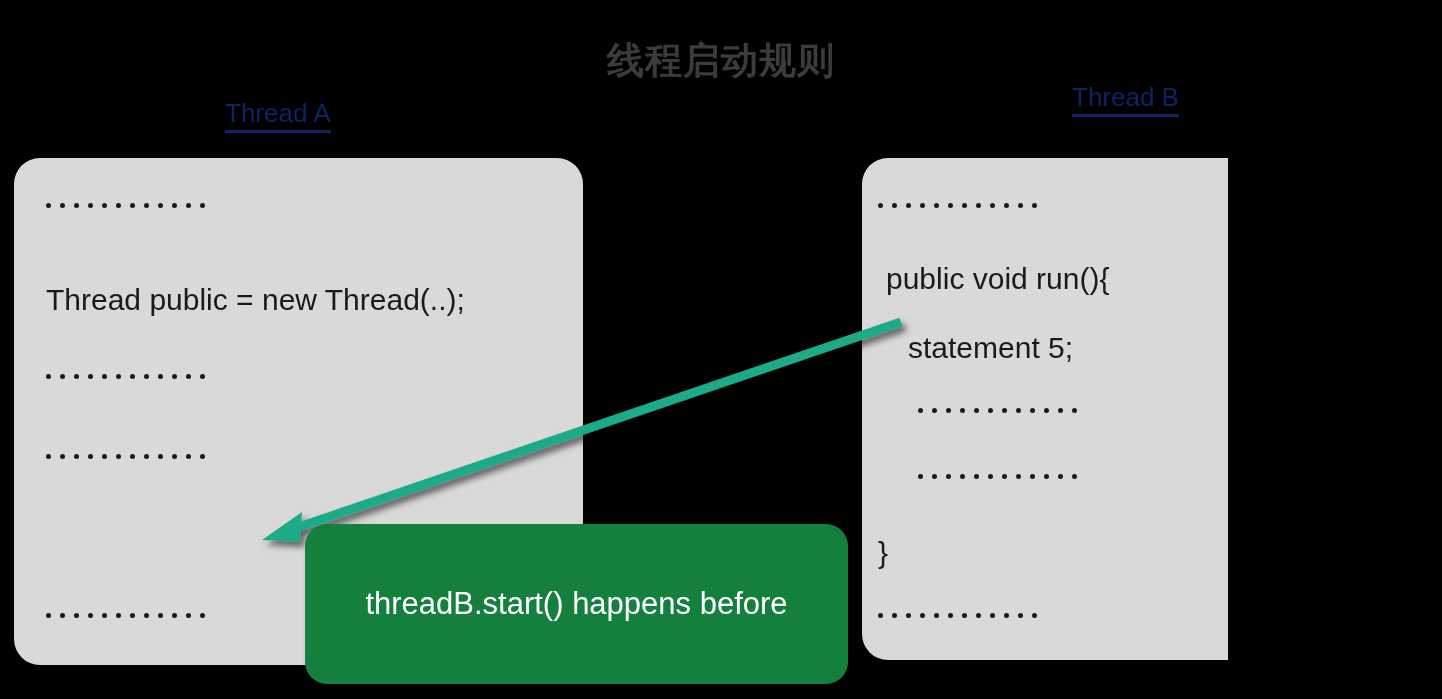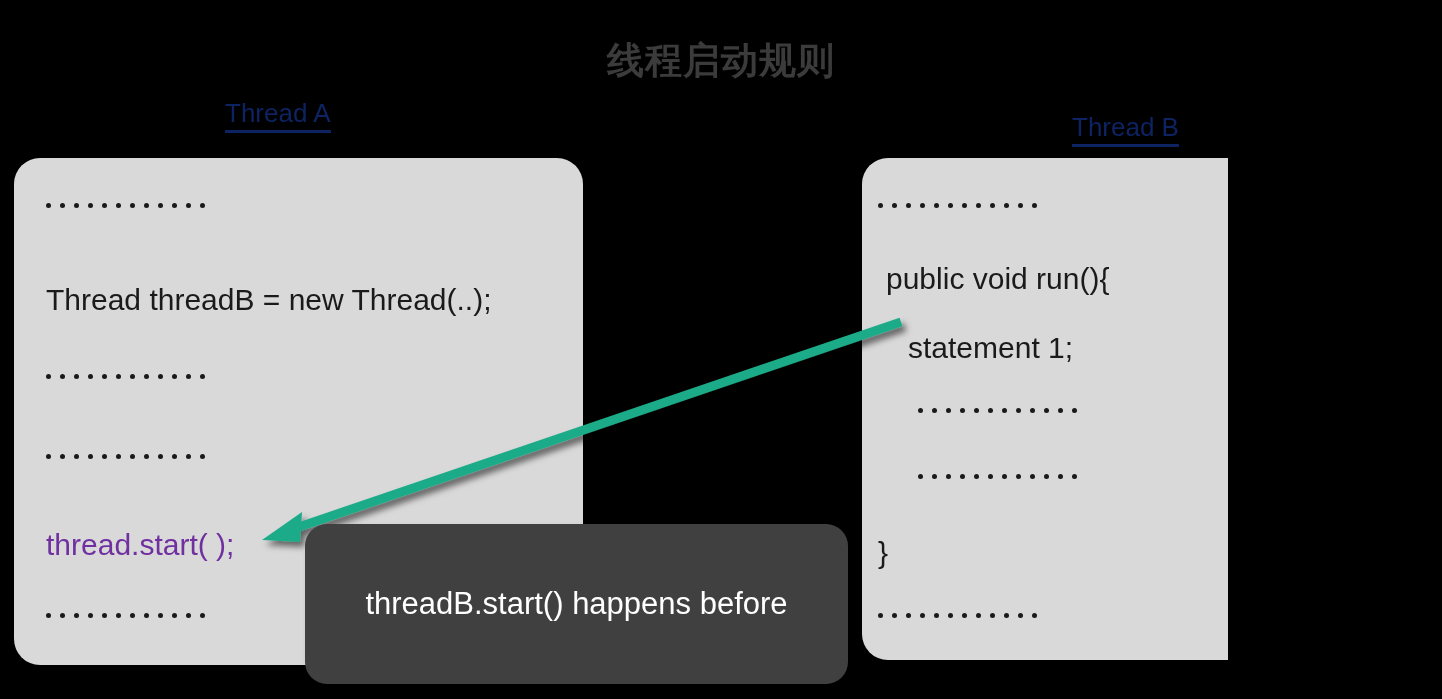--- a/index.html
+++ b/index.html
@@ -41,21 +41,21 @@
     white-space: nowrap;
     padding-bottom: 4px;
   }
   .thread-head .hd-underline {
     display: block;
     height: 3px;
     background: #0d2362;
     margin-top: 1px;
   }
   #head-a { left: 225px; top: 98px; }
-  #head-b { left: 1072px; top: 112px; }
+  #head-b { left: 1072px; top: 82px; }
 
   
   .panel {
     position: absolute;
     background: #d9d9d9;
     border-radius: 26px;
     box-shadow: 6px 7px 7px rgba(0,0,0,0.55);
   }
   #panel-a {
     left: 14px;
@@ -105,21 +105,21 @@
     pointer-events: none;
   }
 
   
   #callout {
     position: absolute;
     left: 305px;
     top: 524px;
     width: 543px;
     height: 160px;
-    background: #404040;
+    background: #15803d;
     border-radius: 22px;
     box-shadow: 5px 6px 7px rgba(0,0,0,0.5);
     display: flex;
     flex-direction: column;
     align-items: center;
     justify-content: center;
     gap: 14px;
   }
   #callout .cline {
     color: #ffffff;
@@ -154,21 +154,21 @@
         <i></i>
         <i></i>
         <i></i>
         <i></i>
         <i></i>
         <i></i>
         <i></i>
         <i></i>
         <i></i>
       </div>
-    <div class="code-line" style="left:32px; top:127px;">Thread threadB = new Thread(..);</div>
+    <div class="code-line" style="left:32px; top:127px;">Thread public = new Thread(..);</div>
     <div class="dots" style="left:32px; top:216px;">
         <i></i>
         <i></i>
         <i></i>
         <i></i>
         <i></i>
         <i></i>
         <i></i>
         <i></i>
         <i></i>
@@ -183,21 +183,20 @@
         <i></i>
         <i></i>
         <i></i>
         <i></i>
         <i></i>
         <i></i>
         <i></i>
         <i></i>
         <i></i>
       </div>
-    <div class="code-line purple" style="left:32px; top:372px;">thread.start( );</div>
     <div class="dots" style="left:32px; top:455px;">
         <i></i>
         <i></i>
         <i></i>
         <i></i>
         <i></i>
         <i></i>
         <i></i>
         <i></i>
         <i></i>
@@ -216,21 +215,21 @@
         <i></i>
         <i></i>
         <i></i>
         <i></i>
         <i></i>
         <i></i>
         <i></i>
         <i></i>
       </div>
     <div class="code-line" style="left:24px; top:106px;">public void run(){</div>
-    <div class="code-line" style="left:46px; top:175px;">statement 1;</div>
+    <div class="code-line" style="left:46px; top:175px;">statement 5;</div>
     <div class="dots" style="left:56px; top:250px;">
         <i></i>
         <i></i>
         <i></i>
         <i></i>
         <i></i>
         <i></i>
         <i></i>
         <i></i>
         <i></i>

